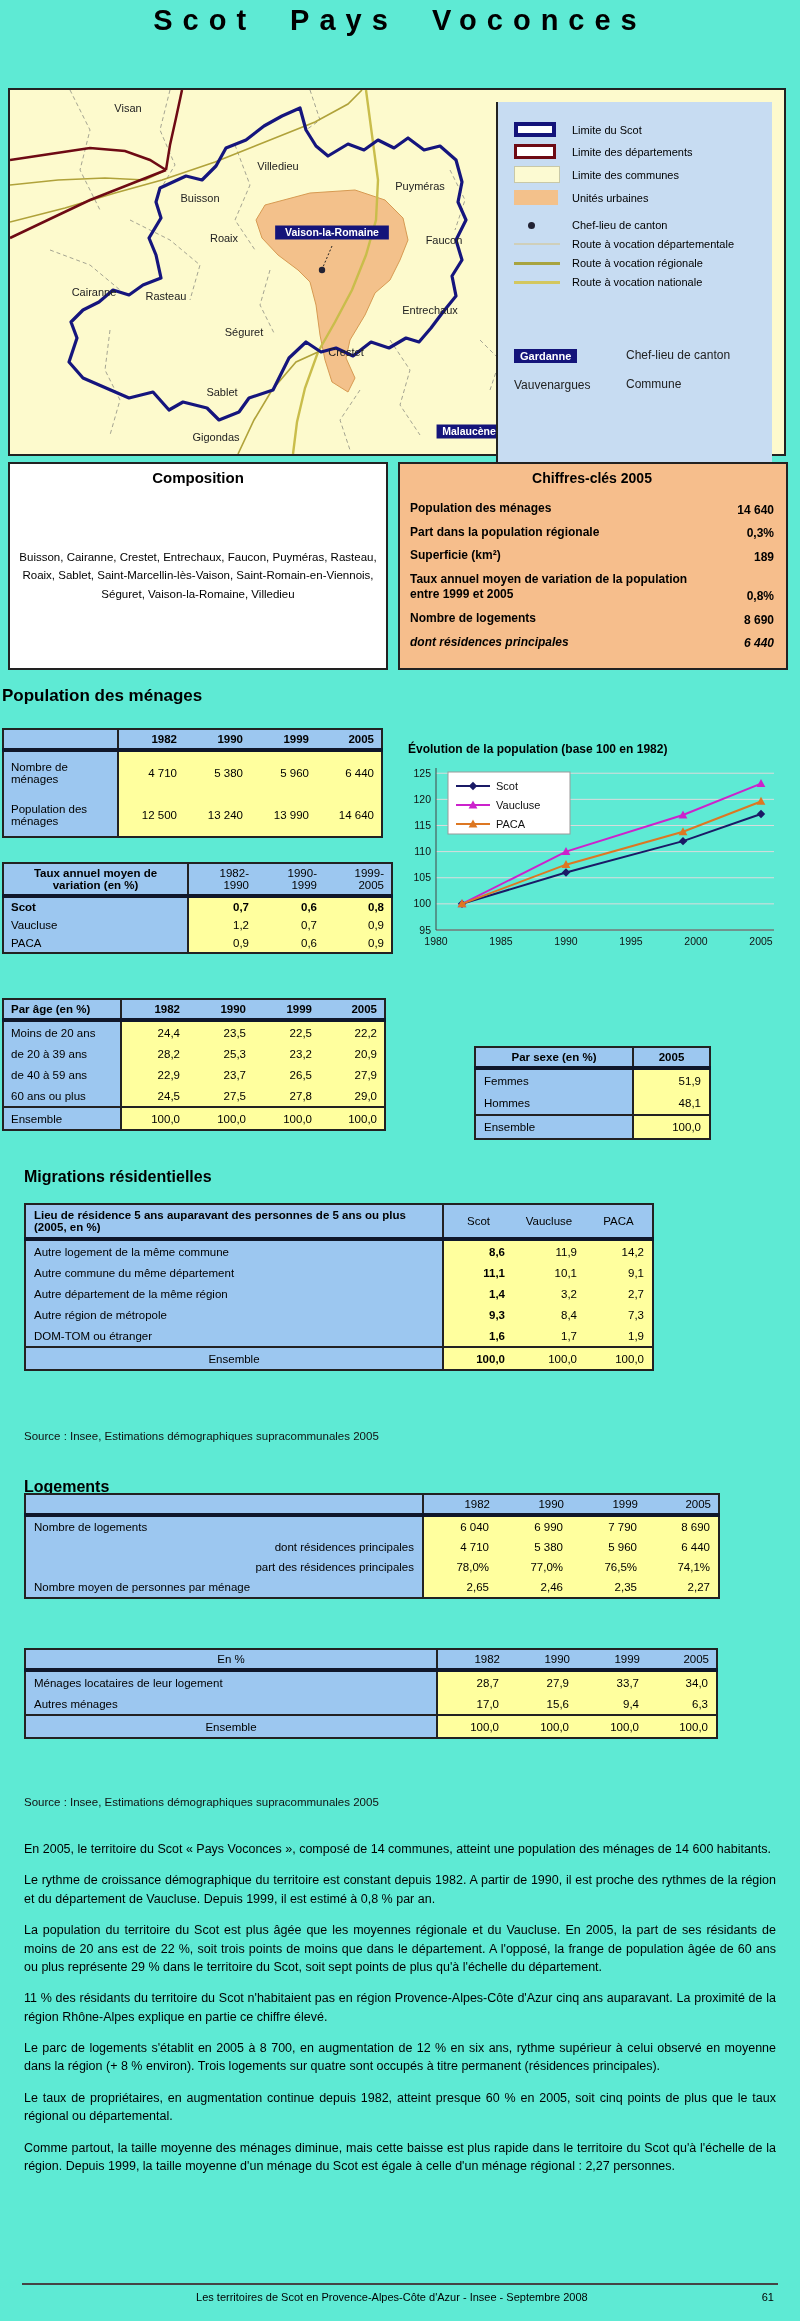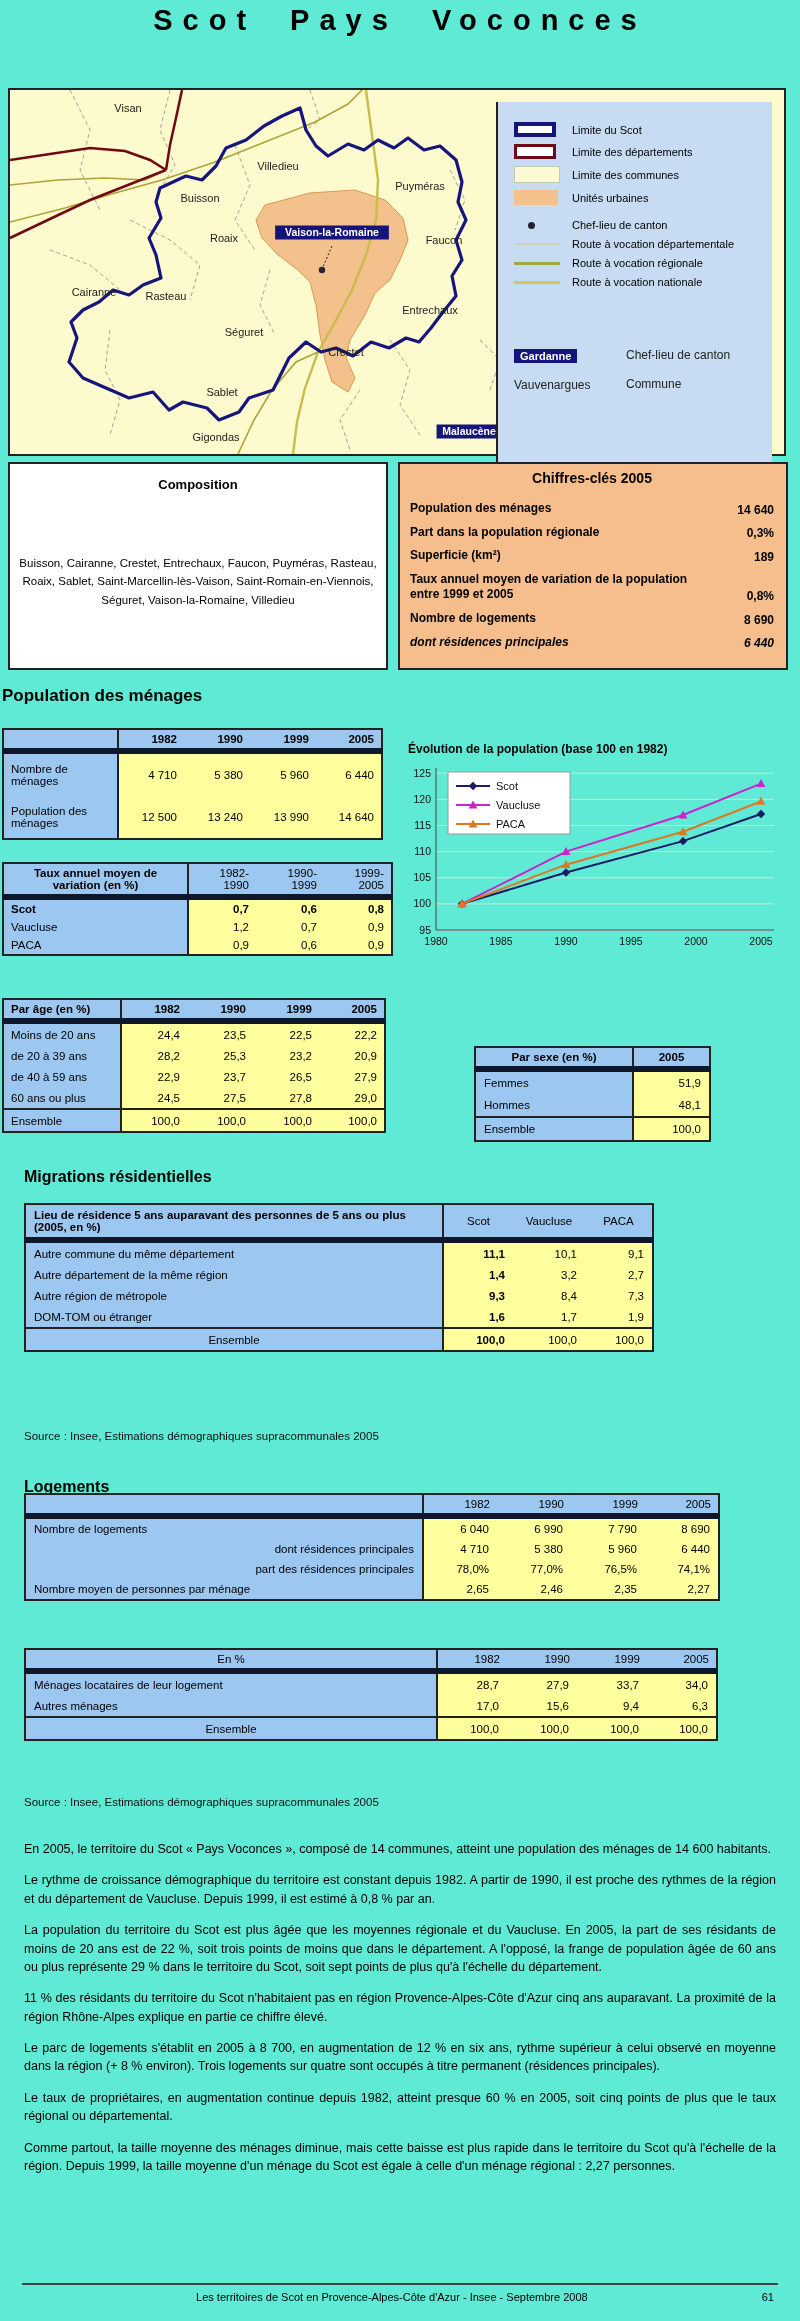--- a/index.html
+++ b/index.html
@@ -30,21 +30,21 @@
   .leg-names{margin-top:58px;}
   .leg-name-row{display:flex;align-items:center;gap:16px;margin-bottom:11px;}
   .leg-name-left{flex:0 0 96px;}
   .name-chef{background:#14147A;color:#fff;font-weight:bold;padding:1px 6px;font-size:11px;display:inline-block;}
   .name-com{font-size:12px;color:#222;}
   .leg-desc{font-size:12px;color:#222;}
 
   
   .comp-box{position:absolute;left:8px;top:462px;width:380px;height:208px;border:2px solid #222;
             background:#fff;box-sizing:border-box;}
-  .comp-title{font-weight:bold;font-size:13px;text-align:center;margin-top:13px;}
+  .comp-title{font-weight:bold;font-size:15px;text-align:center;margin-top:5px;}
   .comp-text{font-size:11.5px;text-align:center;padding:0 3px;margin-top:62px;line-height:1.6;}
   .chif-box{position:absolute;left:398px;top:462px;width:390px;height:208px;border:2px solid #222;
             background:#F6BE8C;box-sizing:border-box;padding:6px 12px 0 10px;}
   .chif-title{font-weight:bold;font-size:14px;text-align:center;margin-bottom:15px;}
   .chif-row{display:flex;justify-content:space-between;align-items:flex-end;font-size:12px;
             font-weight:bold;margin-bottom:8px;gap:10px;}
   .chif-row.it{font-style:italic;}
   .chif-label{max-width:300px;line-height:1.3;}
 
   
@@ -52,21 +52,21 @@
   .h-mig{position:absolute;left:24px;top:1168px;font-size:16px;font-weight:bold;}
   .h-log{position:absolute;left:24px;top:1478px;font-size:16px;font-weight:bold;}
 
   
   .tblwrap{position:absolute;}
   #tblA{left:2px;top:728px;} #tblB{left:2px;top:862px;} #tblC{left:2px;top:998px;}
   #tblD{left:474px;top:1046px;} #tblE{left:24px;top:1203px;}
   #tblF{left:24px;top:1493px;} #tblG{left:24px;top:1648px;}
   .tbl{border-collapse:collapse;table-layout:fixed;border:2px solid #222;}
   .tbl th,.tbl td{font-size:11.5px;padding:3px 7px;overflow:hidden;}
-  .tbl th{background:#9CC7F0;font-weight:bold;text-align:right;border-bottom:6px solid #0f172a;}
+  .tbl th{background:#9CC7F0;font-weight:bold;text-align:right;border-bottom:4px solid #0f172a;}
   .tbl td{background:#FFFF9E;text-align:right;}
   .tbl .lbl{background:#9CC7F0;text-align:left;font-weight:normal;border-right:2px solid #222;}
   .tbl th.lbl{font-weight:bold;}
   .tbl tr.ens td{border-top:2px solid #222;}
   .tbl tr.bold td{font-weight:bold;}
   .tbl td.bold{font-weight:bold;}
   .tbl td.lbl-r{text-align:right;}
   #tblA td{padding:9px 7px;}
   #tblB th.lbl{text-align:center;}
   #tblB th{font-weight:normal;} #tblB th.lbl{font-weight:bold;}
@@ -490,20 +490,26 @@
         <thead>
           <tr>
             <th class="lbl">Lieu de résidence 5 ans auparavant des personnes de 5 ans ou plus (2005, en %)</th>
             <th>Scot</th>
             <th>Vaucluse</th>
             <th>PACA</th>
           </tr>
         </thead>
         <tbody>
           <tr>
+            <td class="lbl">Autre logement de la même commune</td>
+            <td class="bold">8,6</td>
+            <td>11,9</td>
+            <td>14,2</td>
+          </tr>
+          <tr>
             <td class="lbl">Autre commune du même département</td>
             <td class="bold">11,1</td>
             <td>10,1</td>
             <td>9,1</td>
           </tr>
           <tr>
             <td class="lbl">Autre département de la même région</td>
             <td class="bold">1,4</td>
             <td>3,2</td>
             <td>2,7</td>

